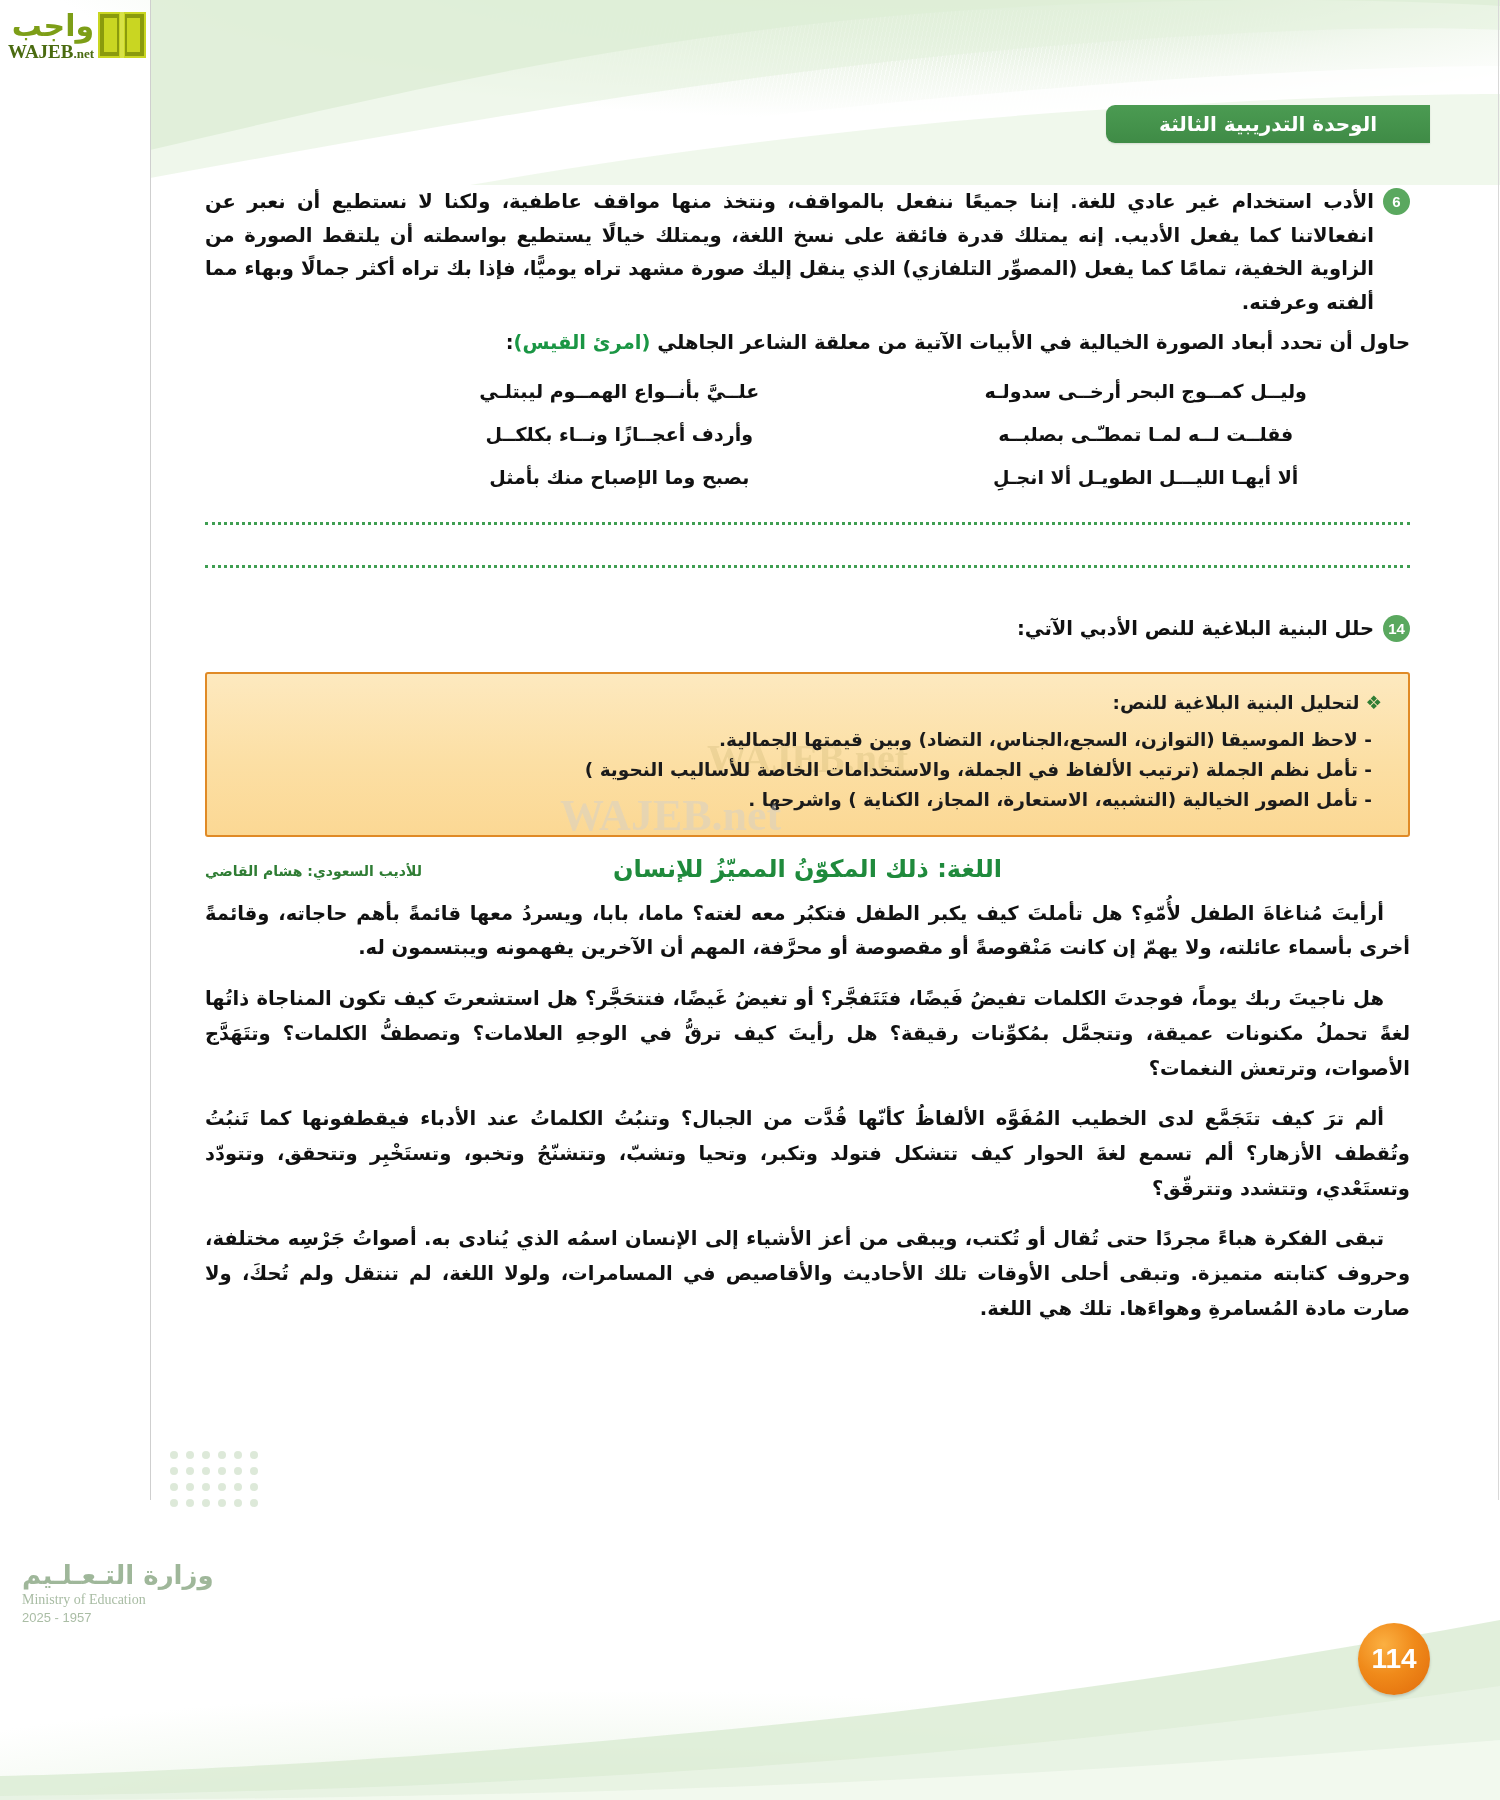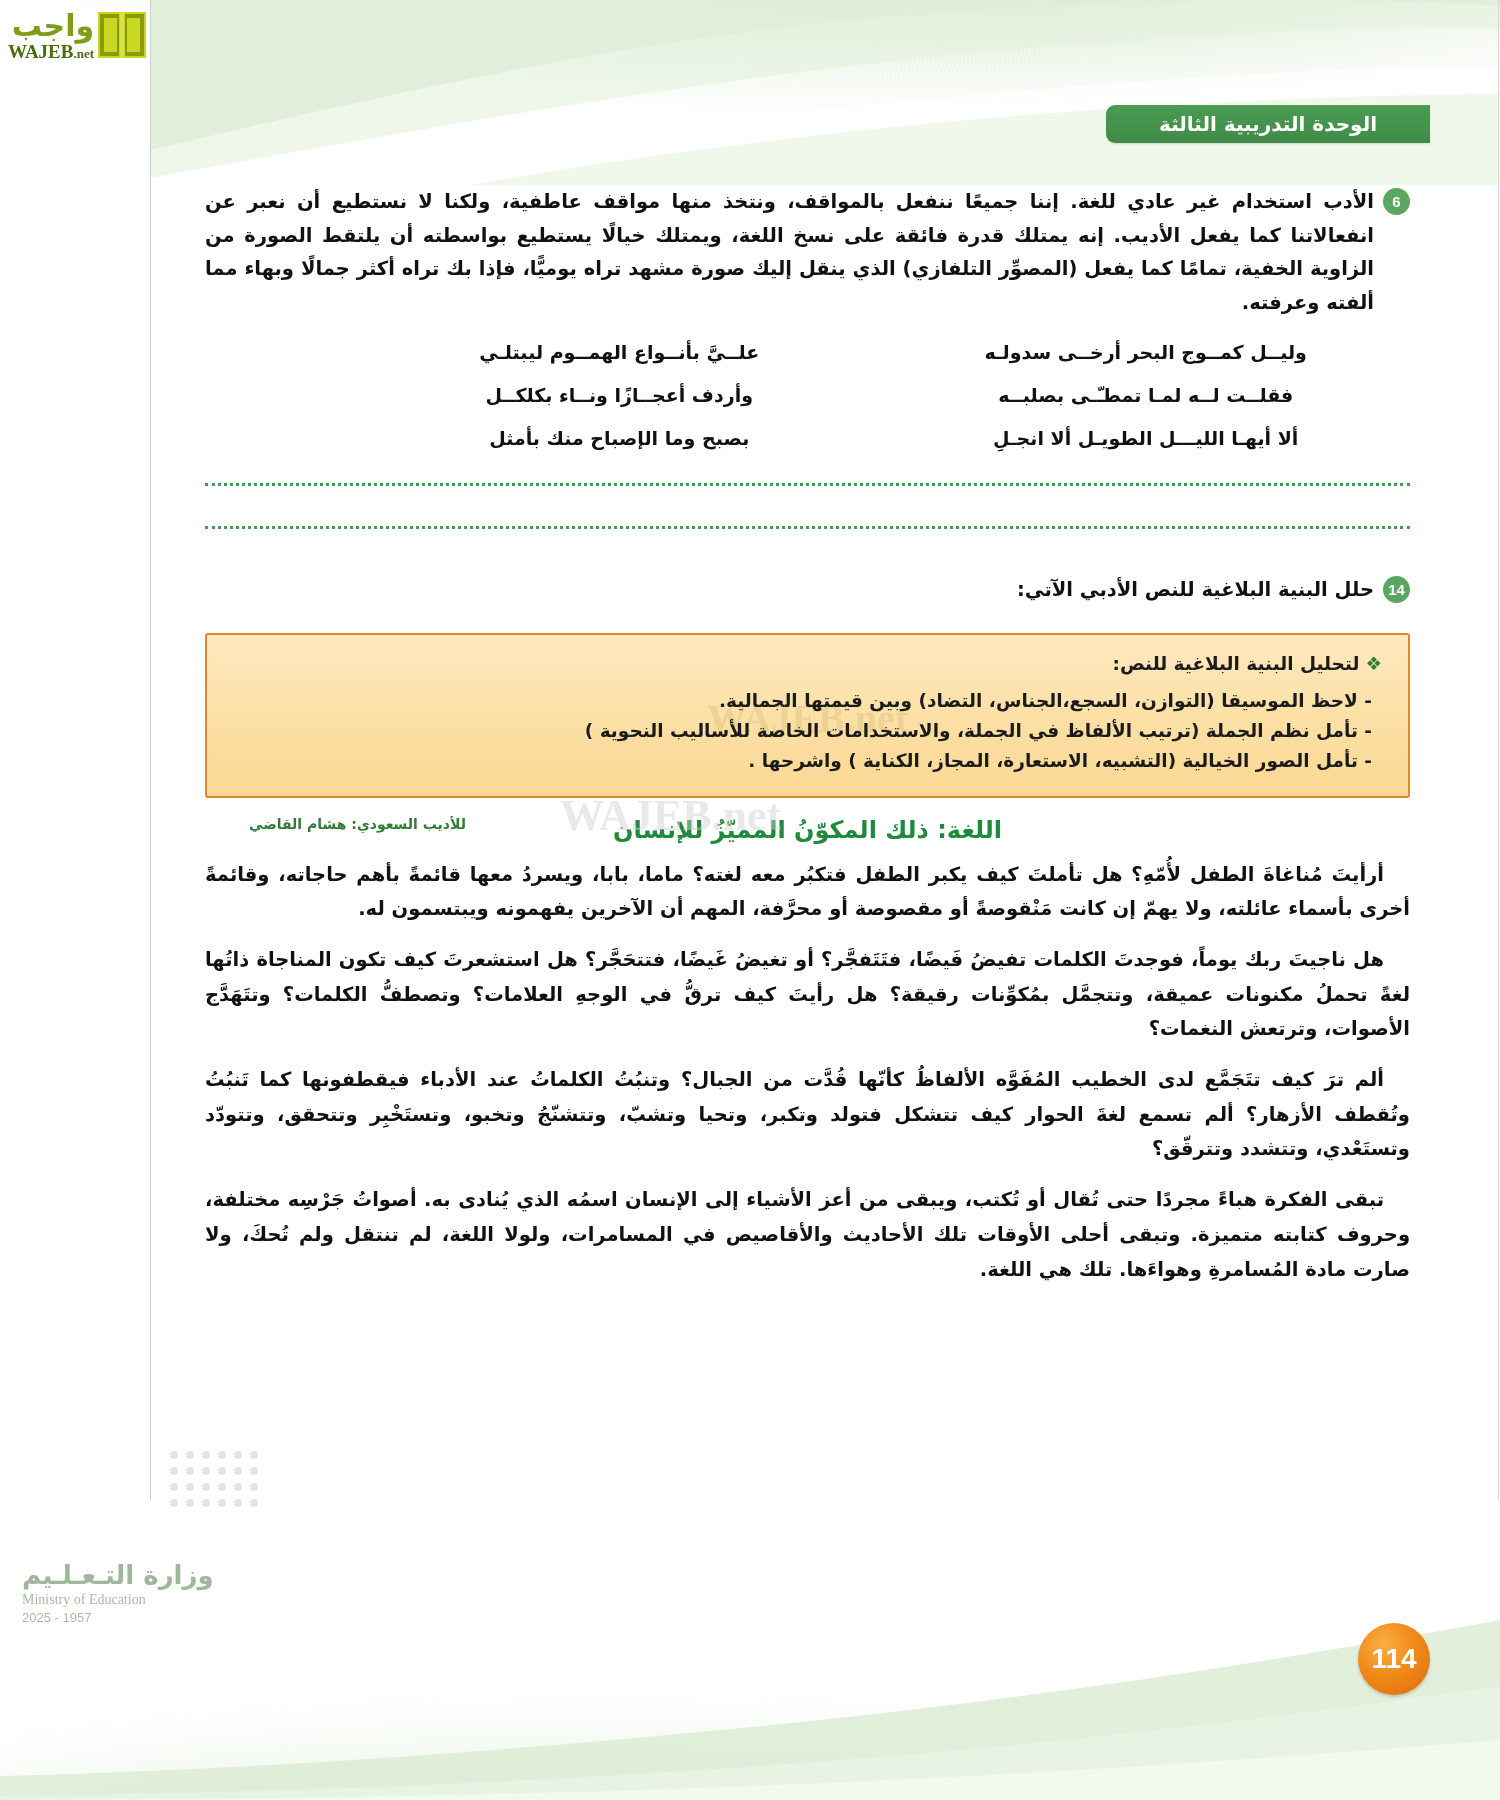--- a/index.html
+++ b/index.html
@@ -249,27 +249,26 @@
     right: 50%;
     transform: translateX(50%);
     white-space: nowrap;
     font-family: "DejaVu Sans", sans-serif;
     font-size: 24px;
     font-weight: bold;
     color: #1f8a3c;
   }
   .article-byline {
     position: absolute;
-    left: 0; top: 0;
+    left: 0; top: 8px;
     font-family: "DejaVu Sans", sans-serif;
     font-size: 14px;
     font-weight: bold;
     color: #2f7d34;
     direction: rtl;
-    margin-left: 44px;
   }
 
   
   .article-body {
     margin-top: 8px;
   }
   .para {
     font-family: "DejaVu Sans", sans-serif;
     font-size: 19.5px;
     line-height: 1.78;
@@ -410,20 +409,24 @@
     <span>الوحدة التدريبية الثالثة</span>
   </div>
 
   <div class="content">
 
     <div class="qrow">
       <div class="qnum">6</div>
       <div class="qbody">الأدب استخدام غير عادي للغة. إننا جميعًا ننفعل بالمواقف، ونتخذ منها مواقف عاطفية، ولكنا لا نستطيع أن نعبر عن انفعالاتنا كما يفعل الأديب. إنه يمتلك قدرة فائقة على نسخ اللغة، ويمتلك خيالًا يستطيع بواسطته أن يلتقط الصورة من الزاوية الخفية، تمامًا كما يفعل (المصوِّر التلفازي) الذي ينقل إليك صورة مشهد تراه يوميًّا، فإذا بك تراه أكثر جمالًا وبهاء مما ألفته وعرفته.</div>
     </div>
 
+    <div class="instruction">
+      <span>حاول أن تحدد أبعاد الصورة الخيالية في الأبيات الآتية من معلقة الشاعر الجاهلي</span>
+      <span class="poet-name">(امرئ القيس)</span><span>:</span>
+    </div>
 
     <div class="verses">
       <div class="verse-line">
         <div class="hemistich">وليــل كمــوج البحر أرخــى سدولـه</div>
         <div class="hemistich">علــيَّ بأنــواع الهمــوم ليبتلـي</div>
       </div>
       <div class="verse-line">
         <div class="hemistich">فقلــت لــه لمـا تمطـّـى بصلبــه</div>
         <div class="hemistich">وأردف أعجــازًا ونــاء بكلكــل</div>
       </div>

